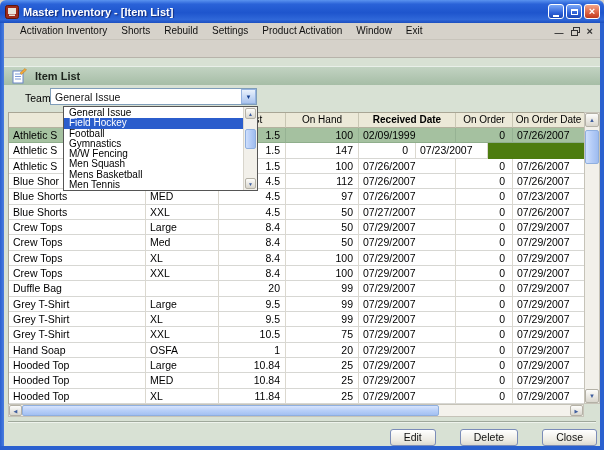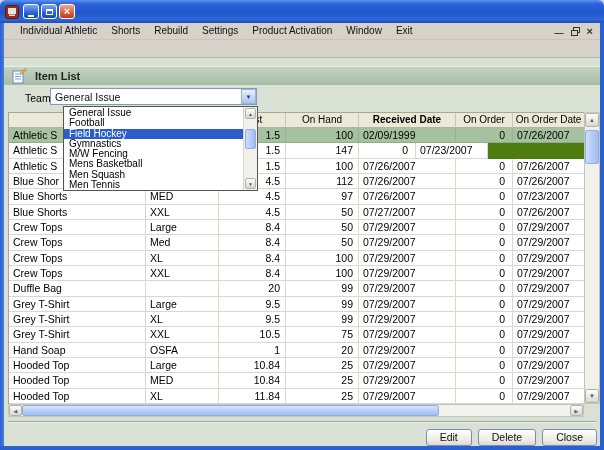--- a/index.html
+++ b/index.html
@@ -87,57 +87,58 @@
     display:flex;flex-direction:column;align-items:center;}
   .psb-btn{width:11px;height:11px;flex:none;box-sizing:border-box;border:1px solid #b4b1a6;border-radius:2px;
     background:linear-gradient(180deg,#fdfdfb,#d9d6cd);display:flex;align-items:center;justify-content:center;
     font-size:5px;color:#3f5e9e;margin-top:1px;}
   .psb-thumb{width:11px;height:20px;flex:none;margin-top:10px;box-sizing:border-box;border:1px solid #8fafdf;border-radius:2px;
     background:linear-gradient(90deg,#cfdffc,#b4ccf7 50%,#9fbcf0);}
   .psb-btn.bottom{margin-top:auto;margin-bottom:1px;}
   
   .separator{position:absolute;left:8px;top:421px;width:588px;height:2px;box-sizing:border-box;
     border-top:1px solid #9fa89b;border-bottom:1px solid #eef3ec;}
-  .btnrow{position:absolute;left:0;top:429px;width:600px;display:flex;justify-content:flex-end;gap:6px;
+  .btnrow{position:absolute;left:0;top:429px;width:600px;display:flex;justify-content:flex-end;gap:24px;
     padding-right:3px;box-sizing:border-box;}
   .xpbtn{height:17px;min-width:40px;padding:0 13px;box-sizing:border-box;border:1px solid #7b8cb8;border-radius:3px;
     background:linear-gradient(180deg,#ffffff,#eceae2 70%,#dcd9cf);font-family:inherit;font-size:10.5px;color:#111;
     line-height:1;cursor:default;}
   
   .b-left{position:absolute;left:0;top:23px;width:4px;height:427px;background:linear-gradient(90deg,#2a60cf,#4a7de0);}
   .b-right{position:absolute;left:600px;top:23px;width:4px;height:427px;background:#2a60cf;}
   .b-bottom{position:absolute;left:0;top:446px;width:604px;height:4px;background:#2a60cf;}
 </style>
 </head>
 <body>
 
 <div class="win">
 
   <div class="titlebar">
     <svg class="app-icon" viewBox="0 0 14 14">
       <rect x="0.5" y="0.5" width="13" height="13" rx="2" fill="#9c2a1a" stroke="#5e150a"></rect>
       <rect x="3" y="3" width="8" height="6" fill="#e8e4da"></rect>
       <rect x="4" y="9.5" width="6" height="1.5" fill="#e8e4da"></rect>
     </svg>
+    <div class="title">Master Inventory - [Item List]</div>
     <div class="winbtns">
       <div class="wbtn minb">
           <span class="glyph-min"></span>
         </div>
       <div class="wbtn maxb">
           <span class="glyph-max"></span>
         </div>
       <div class="wbtn closeb">
           <span>×</span>
         </div>
     </div>
   </div>
 
   <div class="menubar">
     <span id="menu-items" style="display:flex;align-items:center;">
-        <div class="menu-item">Individual Athletic</div>
+        <div class="menu-item">Activation Inventory</div>
         <div class="menu-item">Shorts</div>
         <div class="menu-item">Rebuild</div>
         <div class="menu-item">Settings</div>
         <div class="menu-item">Product Activation</div>
         <div class="menu-item">Window</div>
         <div class="menu-item">Exit</div>
       </span>
     <span class="mdi">
       <span class="mdi-min">—</span>
       <svg width="9" height="9" viewBox="0 0 9 9">
@@ -363,26 +364,26 @@
       </div>
     <div class="hthumb"></div>
     <div class="sb-btn right">
         <span>▶</span>
       </div>
   </div>
 
   <div class="popup">
     <div class="popup-list" id="popup-list">
         <div class="option">General Issue</div>
+        <div class="option hl">Field Hockey</div>
         <div class="option">Football</div>
-        <div class="option hl">Field Hockey</div>
         <div class="option">Gymnastics</div>
         <div class="option">M/W Fencing</div>
+        <div class="option">Men Squash</div>
         <div class="option">Mens Basketball</div>
-        <div class="option">Men Squash</div>
         <div class="option">Men Tennis</div>
       </div>
     <div class="popup-sb">
       <div class="psb-btn">
           <span>▲</span>
         </div>
       <div class="psb-thumb"></div>
       <div class="psb-btn bottom">
           <span>▼</span>
         </div>

